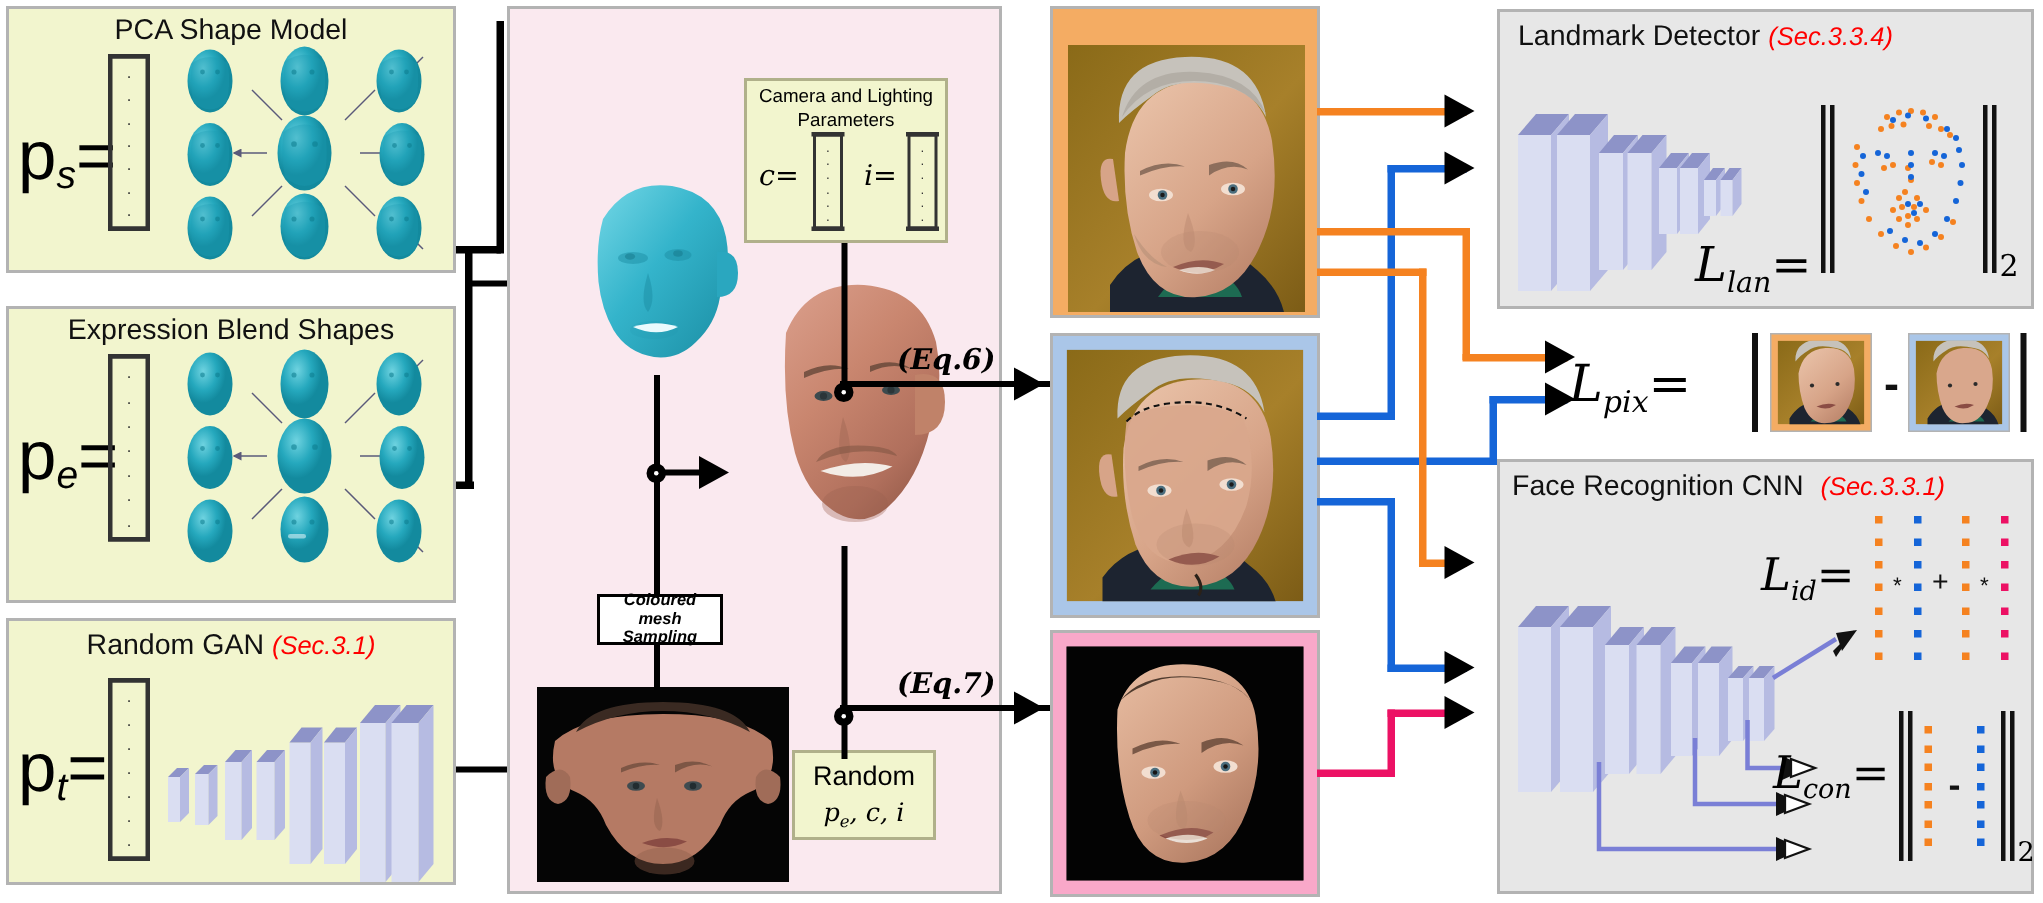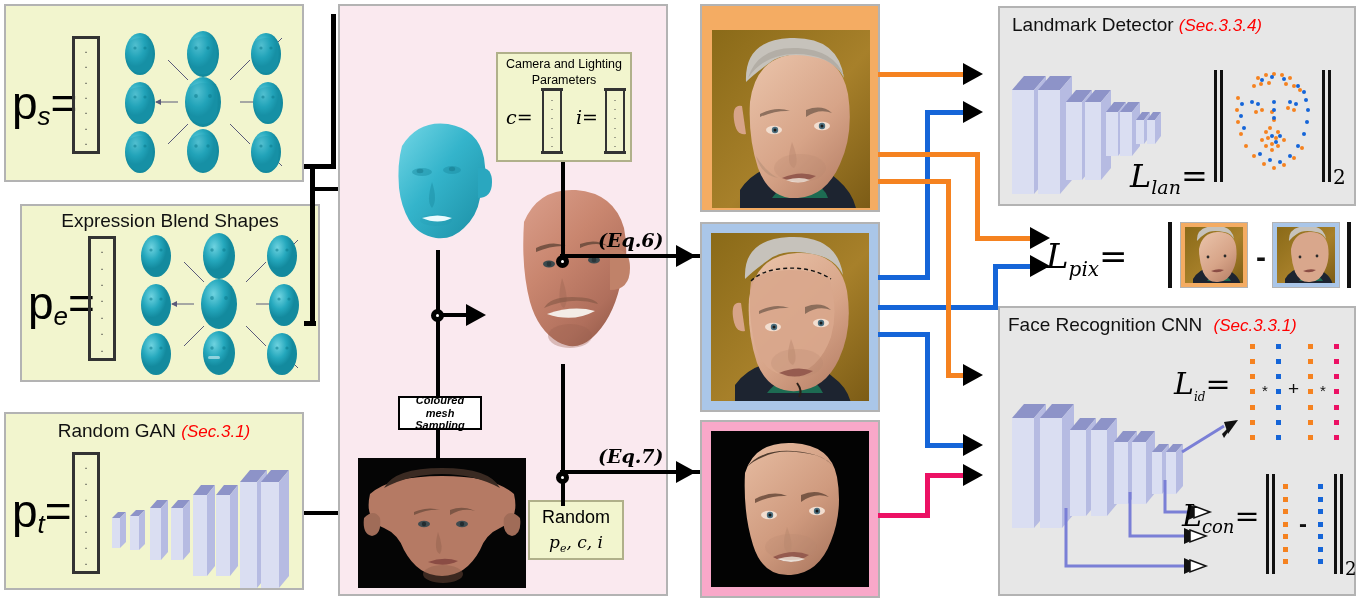--- a/index.html
+++ b/index.html
@@ -55,20 +55,23 @@
   .dotcol i{display:block;width:5px;height:5px;}
   
   .imgframe{position:absolute;box-sizing:border-box;border:2px solid #b3b3b3;}
   .photo{position:absolute;overflow:hidden;}
   .txtc{position:absolute;text-align:center;}
 </style>
 </head>
 <body>
 
 <div class="panel panel-yellow" style="left:4px;top:4px;width:300px;height:178px;">
+  <div class="panel-title" style="top:4px;">
+    <span>PCA Shape Model</span>
+  </div>
 
   <div class="plabel" style="left:6px;top:74px;">
     <span>p</span><sub>s</sub><span>=</span>
   </div>
 
   <div class="vec" style="left:66px;top:30px;height:118px;">
     <div class="dots">
       <span>.</span>
         <span>.</span>
       <span>.</span>
@@ -162,21 +165,21 @@
       <circle cx="19" cy="120" r="1.6"></circle>
         <circle cx="29" cy="120" r="1.6"></circle>
       <circle cx="80" cy="120" r="1.7"></circle>
         <circle cx="92" cy="120" r="1.7"></circle>
       <circle cx="145" cy="120" r="1.6"></circle>
         <circle cx="155" cy="120" r="1.6"></circle>
     </g>
   </svg>
 </div>
 
-<div class="panel panel-yellow" style="left:20px;top:204px;width:300px;height:178px;">
+<div class="panel panel-yellow" style="left:4px;top:204px;width:300px;height:198px;">
   <div class="panel-title" style="top:4px;">
     <span>Expression Blend Shapes</span>
   </div>
 
   <div class="plabel" style="left:6px;top:74px;">
     <span>p</span><sub>e</sub><span>=</span>
   </div>
 
   <div class="vec" style="left:66px;top:30px;height:125px;">
     <div class="dots">
@@ -875,21 +878,21 @@
     </g>
   </svg>
 
   <svg class="abs" style="left:180px;top:110px;" width="70" height="40" viewBox="0 0 70 40">
     <path d="M2 34 L44 8" stroke="#7a7fd6" stroke-width="3" fill="none"></path>
     <polygon points="42,16 56,2 44,20" fill="#111"></polygon>
     <polygon points="44,4 58,2 48,16" fill="#111"></polygon>
   </svg>
 
   <div class="mathL" style="left:174px;top:58px;font-size:30px;">
-    <span style="font-family:'DejaVu Serif',serif;">L</span><sub style="font-size:12px;text-align:right;">id</sub><span style="font-style:normal;">=</span>
+    <span style="font-family:'DejaVu Serif',serif;">L</span><sub style="font-size:18px;text-align:right;">id</sub><span style="font-style:normal;">=</span>
   </div>
 
   <div class="dotcol" style="left:250px;top:36px;height:96px;">
     <i style="background:#f58220"></i>
       <i style="background:#f58220"></i>
       <i style="background:#f58220"></i>
     <i style="background:#f58220"></i>
       <i style="background:#f58220"></i>
       <i style="background:#f58220"></i>
       <i style="background:#f58220"></i>

